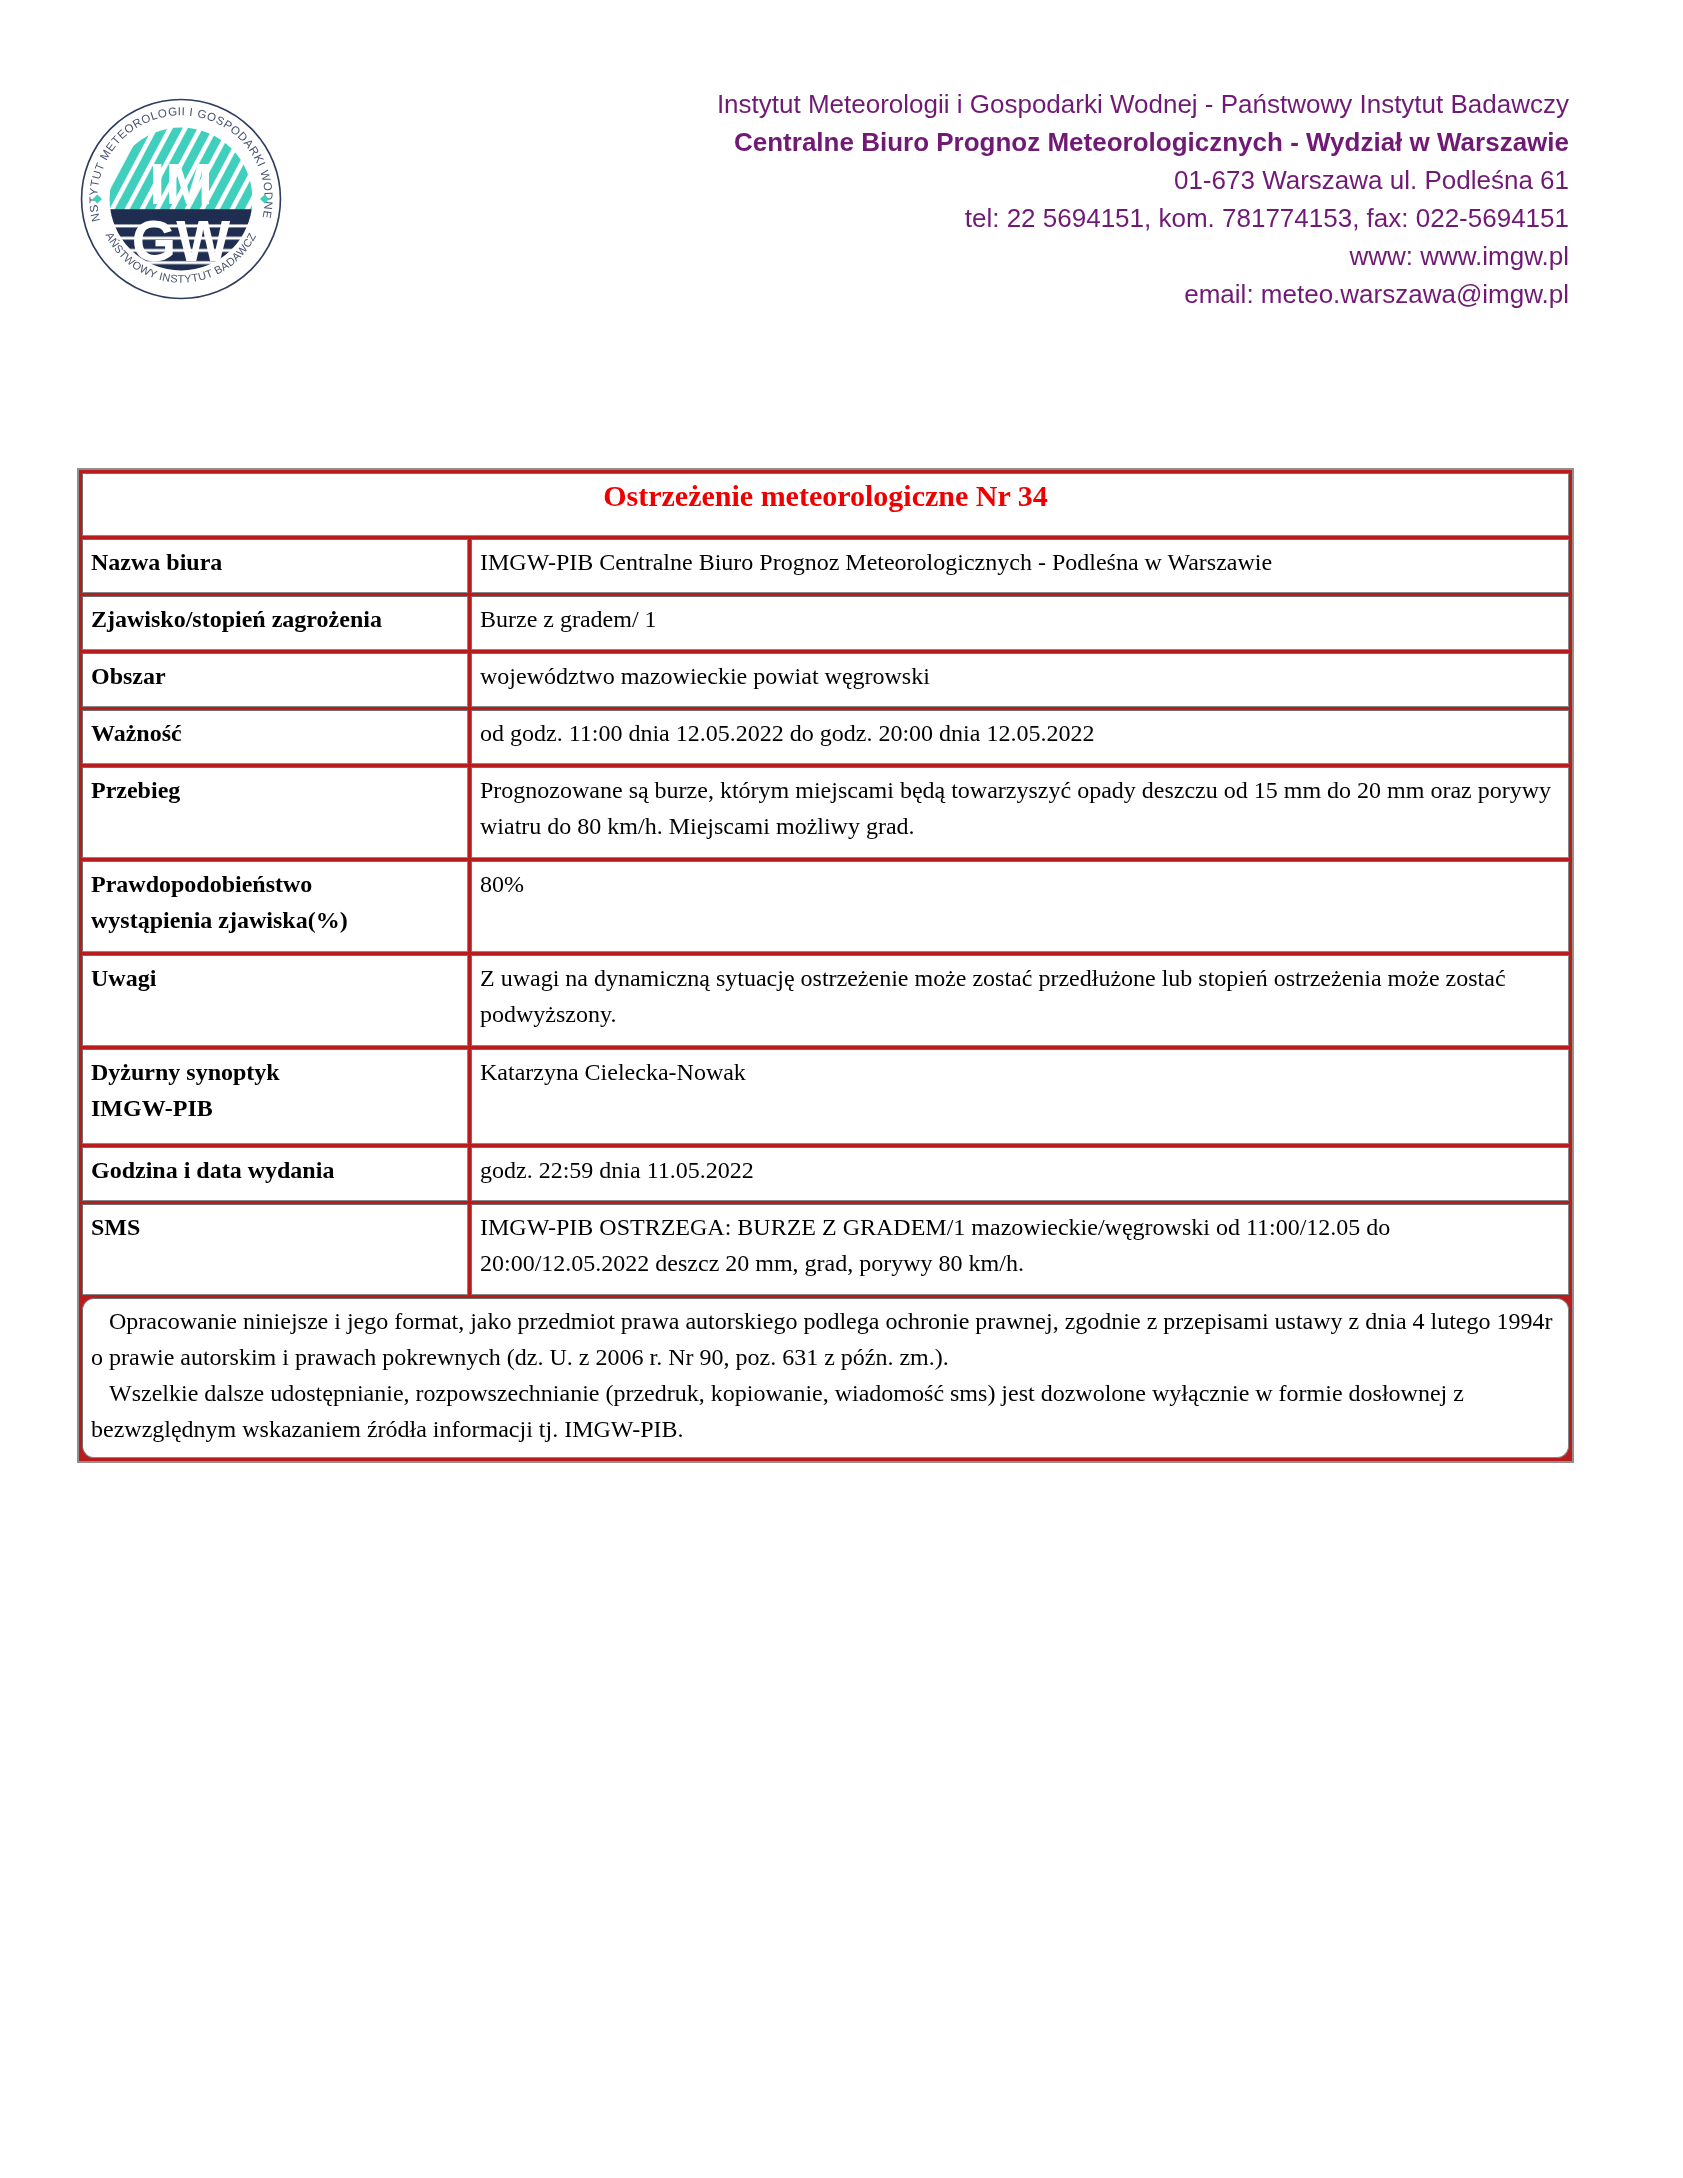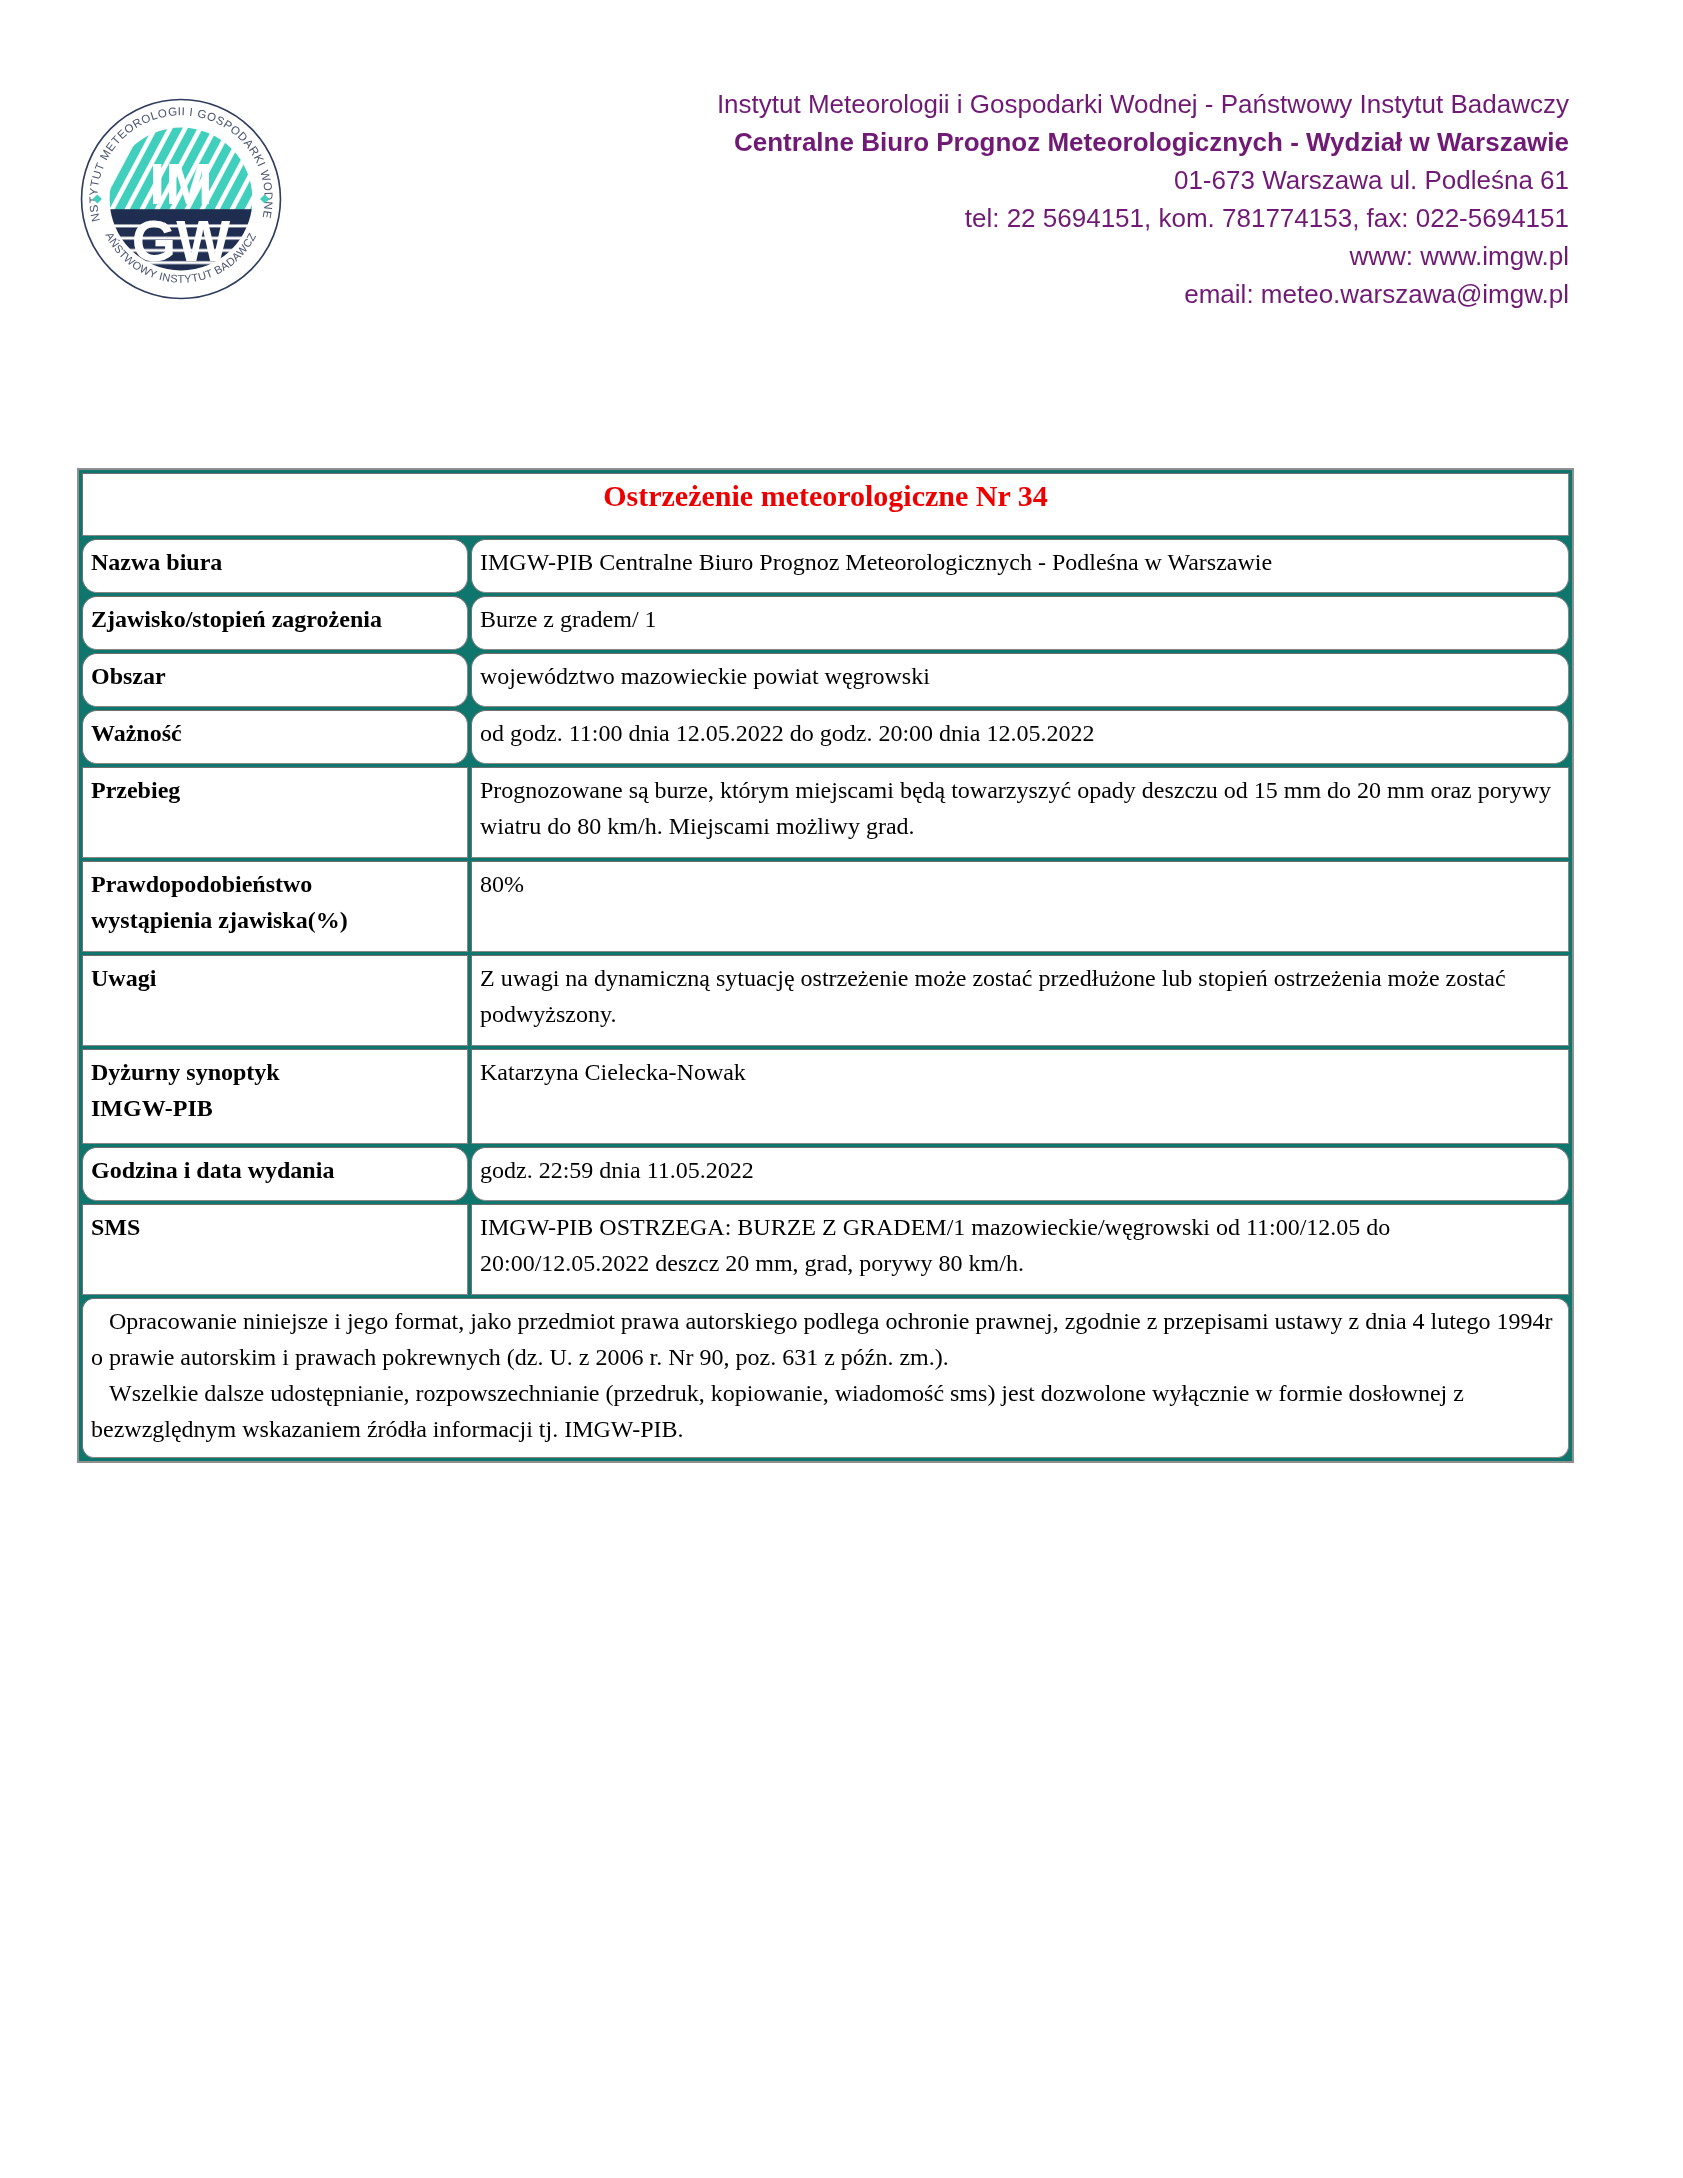--- a/index.html
+++ b/index.html
@@ -35,21 +35,21 @@
   
   table.warning {
     position: absolute;
     left: 77px;
     top: 468px;
     width: 1497px;
     table-layout: fixed;
     border-collapse: separate;
     border-spacing: 3px;
     border: 2px solid #8f8f8f;
-    background: #0f766e;
+    background: #b91c1c;
     font-size: 24px;
   }
   col.c-label { width: 386px; }
   table.warning td {
     border: 1px solid #878787;
     border-top-color: #6f6f6f;
     border-left-color: #6f6f6f;
     vertical-align: top;
     padding: 4px 8px;
     line-height: 36px;
@@ -59,21 +59,21 @@
   td.title-cell {
     text-align: center;
     font-weight: bold;
     font-size: 30px;
     color: #ee0000;
     height: 53px;
     line-height: 53px;
     padding: 2px 8px;
   }
   td.label { font-weight: bold; }
-  tr.r-single td { height: 44px; border-radius: 15px; }
+  tr.r-single td { height: 44px; }
   tr.r-double td { height: 81px; }
   tr.r-tall td   { height: 85px; }
   td.note-cell {
     height: 150px;
     line-height: 39px;
     padding: 3px 8px;
     border-radius: 12px;
   }
   td.note-cell p {
     margin: 0;

